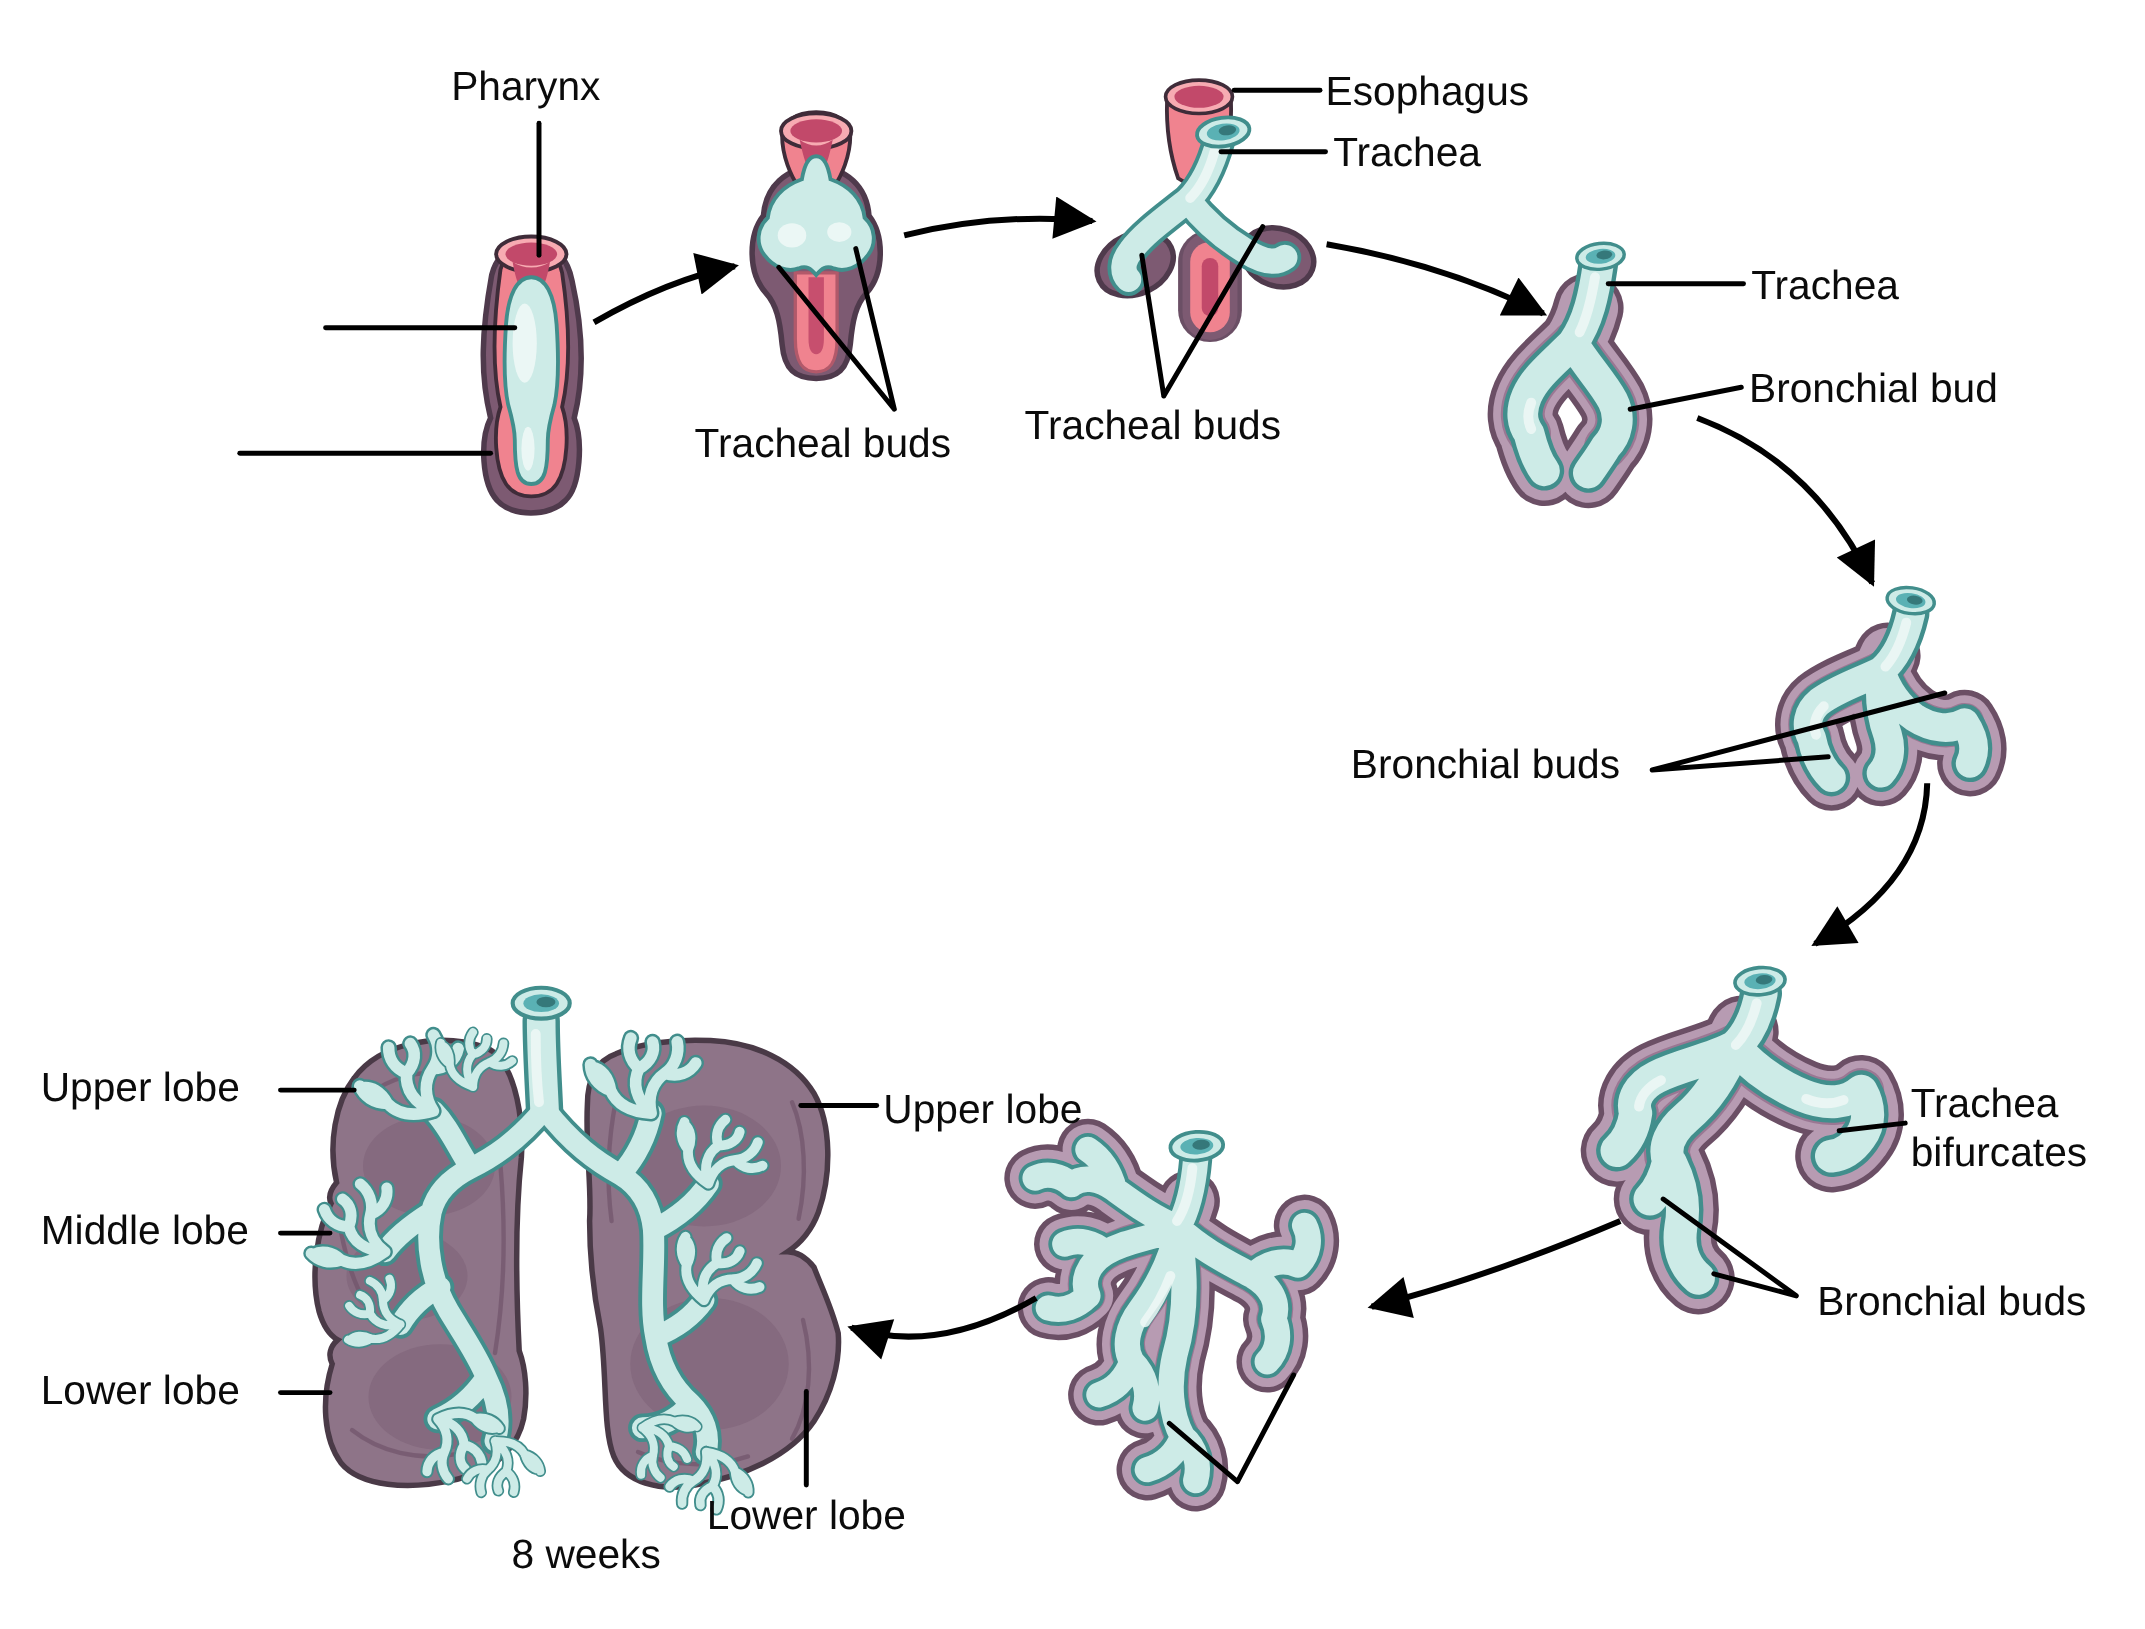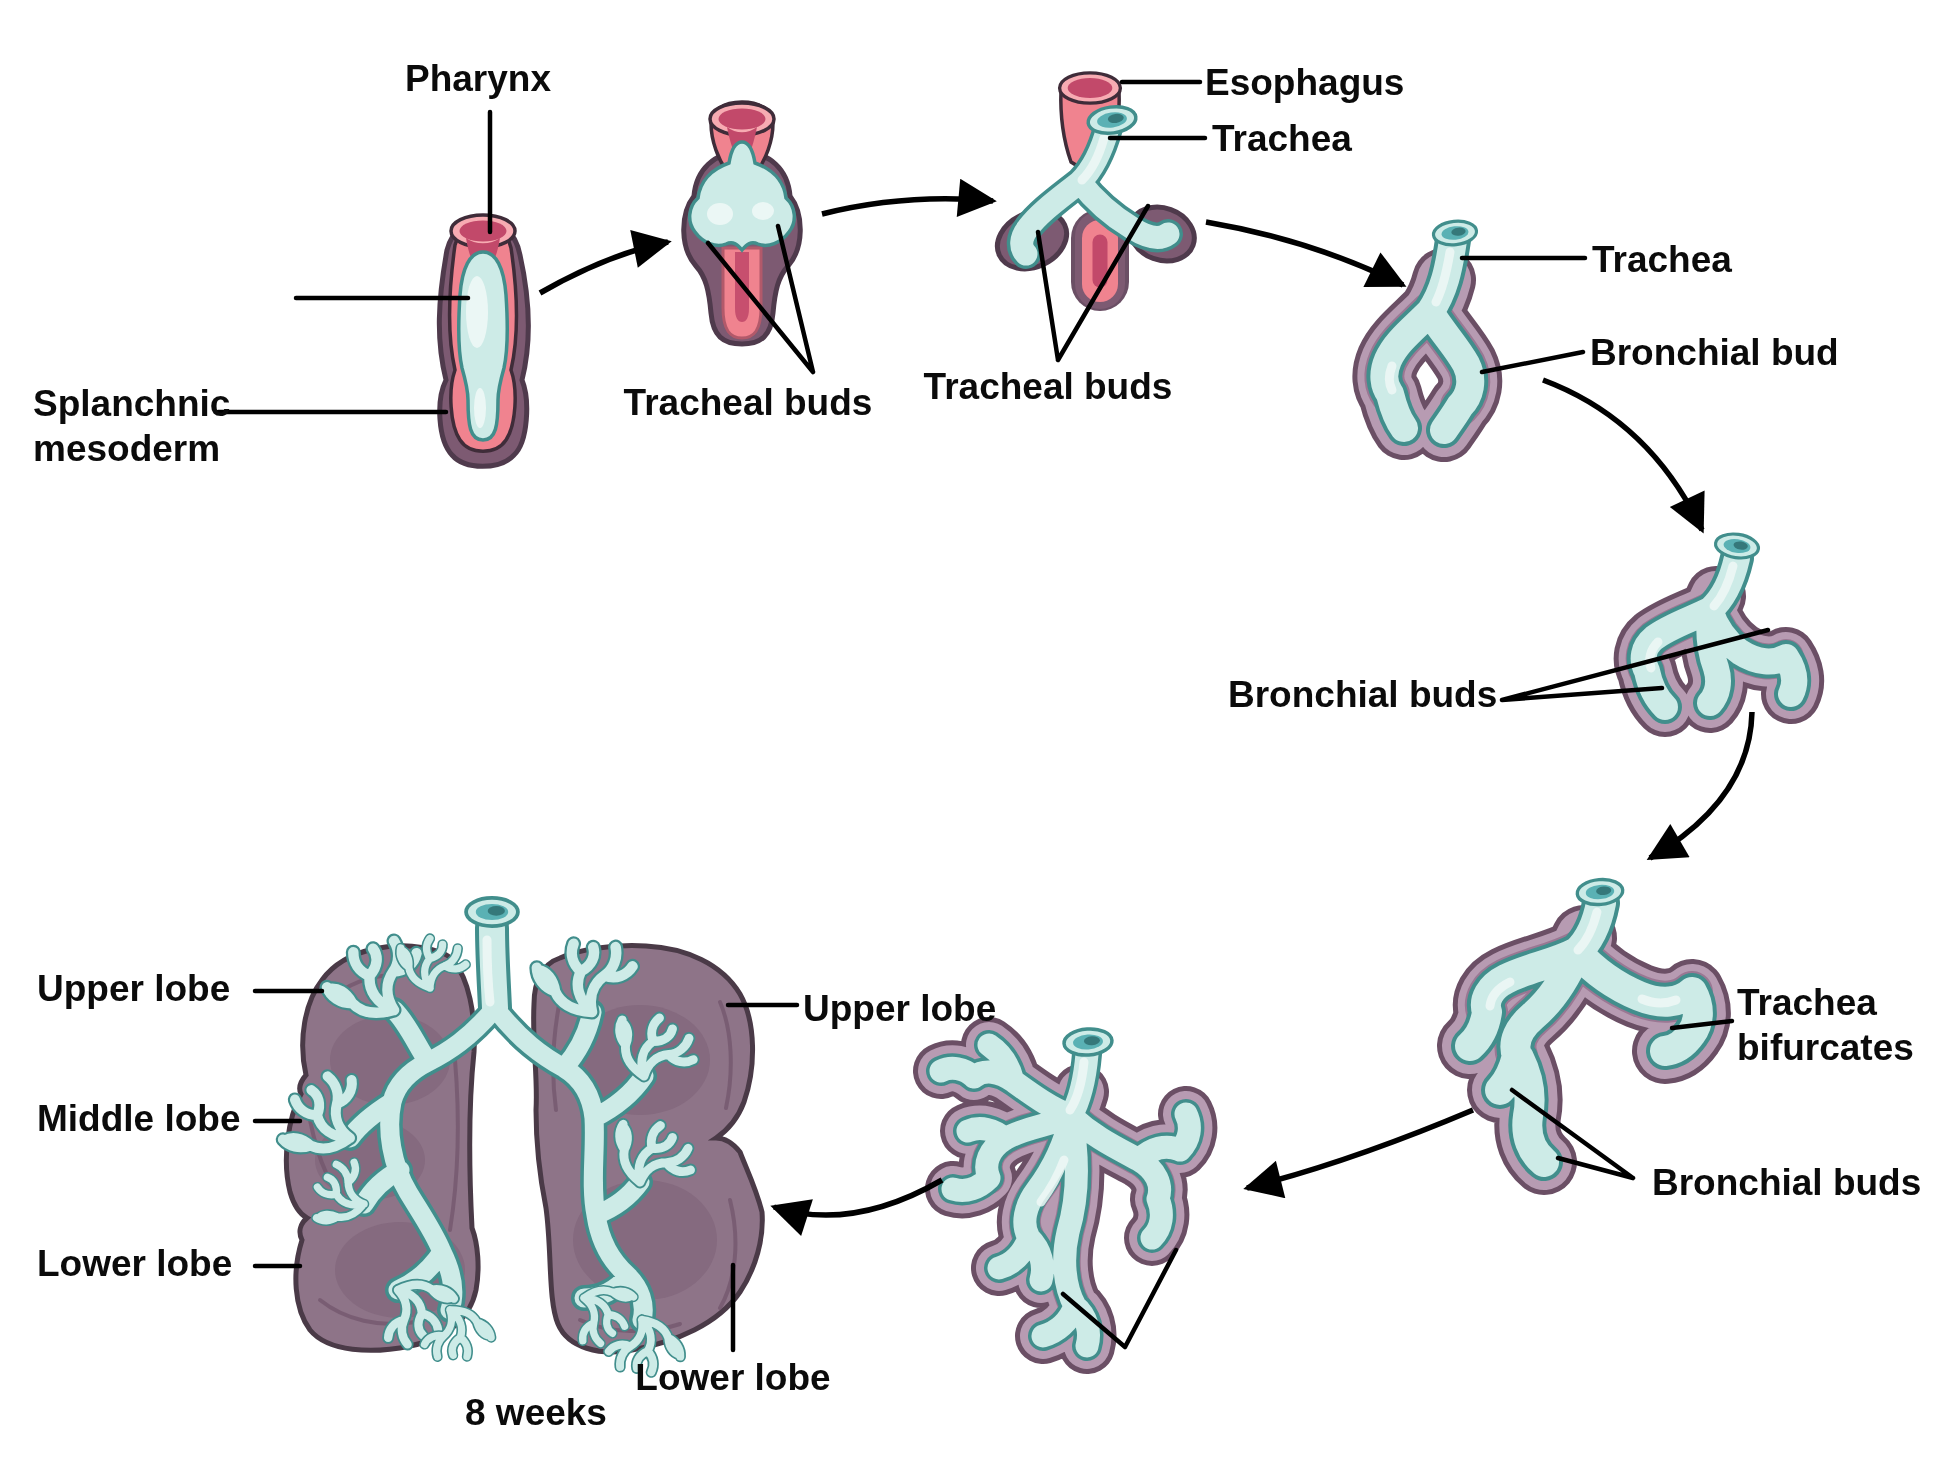--- a/index.html
+++ b/index.html
@@ -1,20 +1,20 @@
 <!DOCTYPE html>
 <html style="--ink: #0b0b0b; --pink: #f0838f; --pink-lt: #f7abb2; --crimson: #c2496a; --teal: #cdebe7; --teal-hl: #eef8f6; --teal-dk: #418e8c; --teal-open: #5ab1b4; --teal-deep: #2f6f70; --purple: #7d5a72; --purple-dk: #4f3a4c; --mauve: #b79bb2; --mauve-dk: #6b4f65; --mauve-in: #97738f; --lung: #8e7488; --lung-dk: #4a3a47; --lung-in: #7b5f75; --lung-streak: #6e5169;"><head>
 <meta charset="utf-8">
 <style>
   html,body{margin:0;padding:0;background:#fff;}
   #canvas{position:relative;width:1950px;height:1481px;background:#fff;overflow:hidden;
           font-family:"Liberation Sans", sans-serif;}
   #art{position:absolute;left:0;top:0;}
   #labels{position:absolute;left:0;top:0;width:100%;height:100%;pointer-events:none;}
-  .lbl{position:absolute;font-size:37px;line-height:1.22;color:#0b0b0b;white-space:pre-line;font-weight:bold;}
+  .lbl{position:absolute;font-size:37px;line-height:1.22;color:#0b0b0b;white-space:pre-line;}
   .lbl.center{transform:translateX(-50%);text-align:center;}
   
   .ln{stroke:#000;stroke-width:4.5;fill:none;stroke-linecap:round;}
   .ar{stroke:#000;stroke-width:5.5;fill:none;marker-end:url(#ah);}
   .mes-o{stroke:var(--mauve-dk);fill:none;stroke-linecap:round;stroke-linejoin:round;}
   .mes{stroke:var(--mauve);fill:none;stroke-linecap:round;stroke-linejoin:round;}
   .mes-in{stroke:var(--mauve-in);fill:none;stroke-linecap:round;stroke-linejoin:round;opacity:.9;}
   .tl-o{stroke:var(--teal-dk);fill:none;stroke-linecap:round;stroke-linejoin:round;}
   .tl{stroke:var(--teal);fill:none;stroke-linecap:round;stroke-linejoin:round;}
   .hl{stroke:var(--teal-hl);stroke-width:9;opacity:.85;fill:none;stroke-linecap:round;}
@@ -344,22 +344,20 @@
     <path class="ar" d="M1206,222 Q1312,240 1403,285"></path>
     <path class="ar" d="M1543,380 Q1650,420 1702,530"></path>
     <path class="ar" d="M1752,712 Q1750,800 1650,858"></path>
     <path class="ar" d="M1473,1110 Q1350,1162 1247,1188"></path>
     <path class="ar" d="M942,1180 Q852,1232 774,1207"></path>
   </g>
 </svg>
 
 <div id="labels">
   <div class="lbl center" style="left:478px;top:56px">Pharynx</div>
-  <div class="lbl" style="left:33px;top:381px">Splanchnic
-mesoderm</div>
   <div class="lbl center" style="left:748px;top:380px">Tracheal buds</div>
   <div class="lbl" style="left:1205px;top:60px">Esophagus</div>
   <div class="lbl" style="left:1212px;top:116px">Trachea</div>
   <div class="lbl center" style="left:1048px;top:364px">Tracheal buds</div>
   <div class="lbl" style="left:1592px;top:237px">Trachea</div>
   <div class="lbl" style="left:1590px;top:330px">Bronchial bud</div>
   <div class="lbl" style="left:1228px;top:672px">Bronchial buds</div>
   <div class="lbl" style="left:1737px;top:980px">Trachea
 bifurcates</div>
   <div class="lbl" style="left:1652px;top:1160px">Bronchial buds</div>

